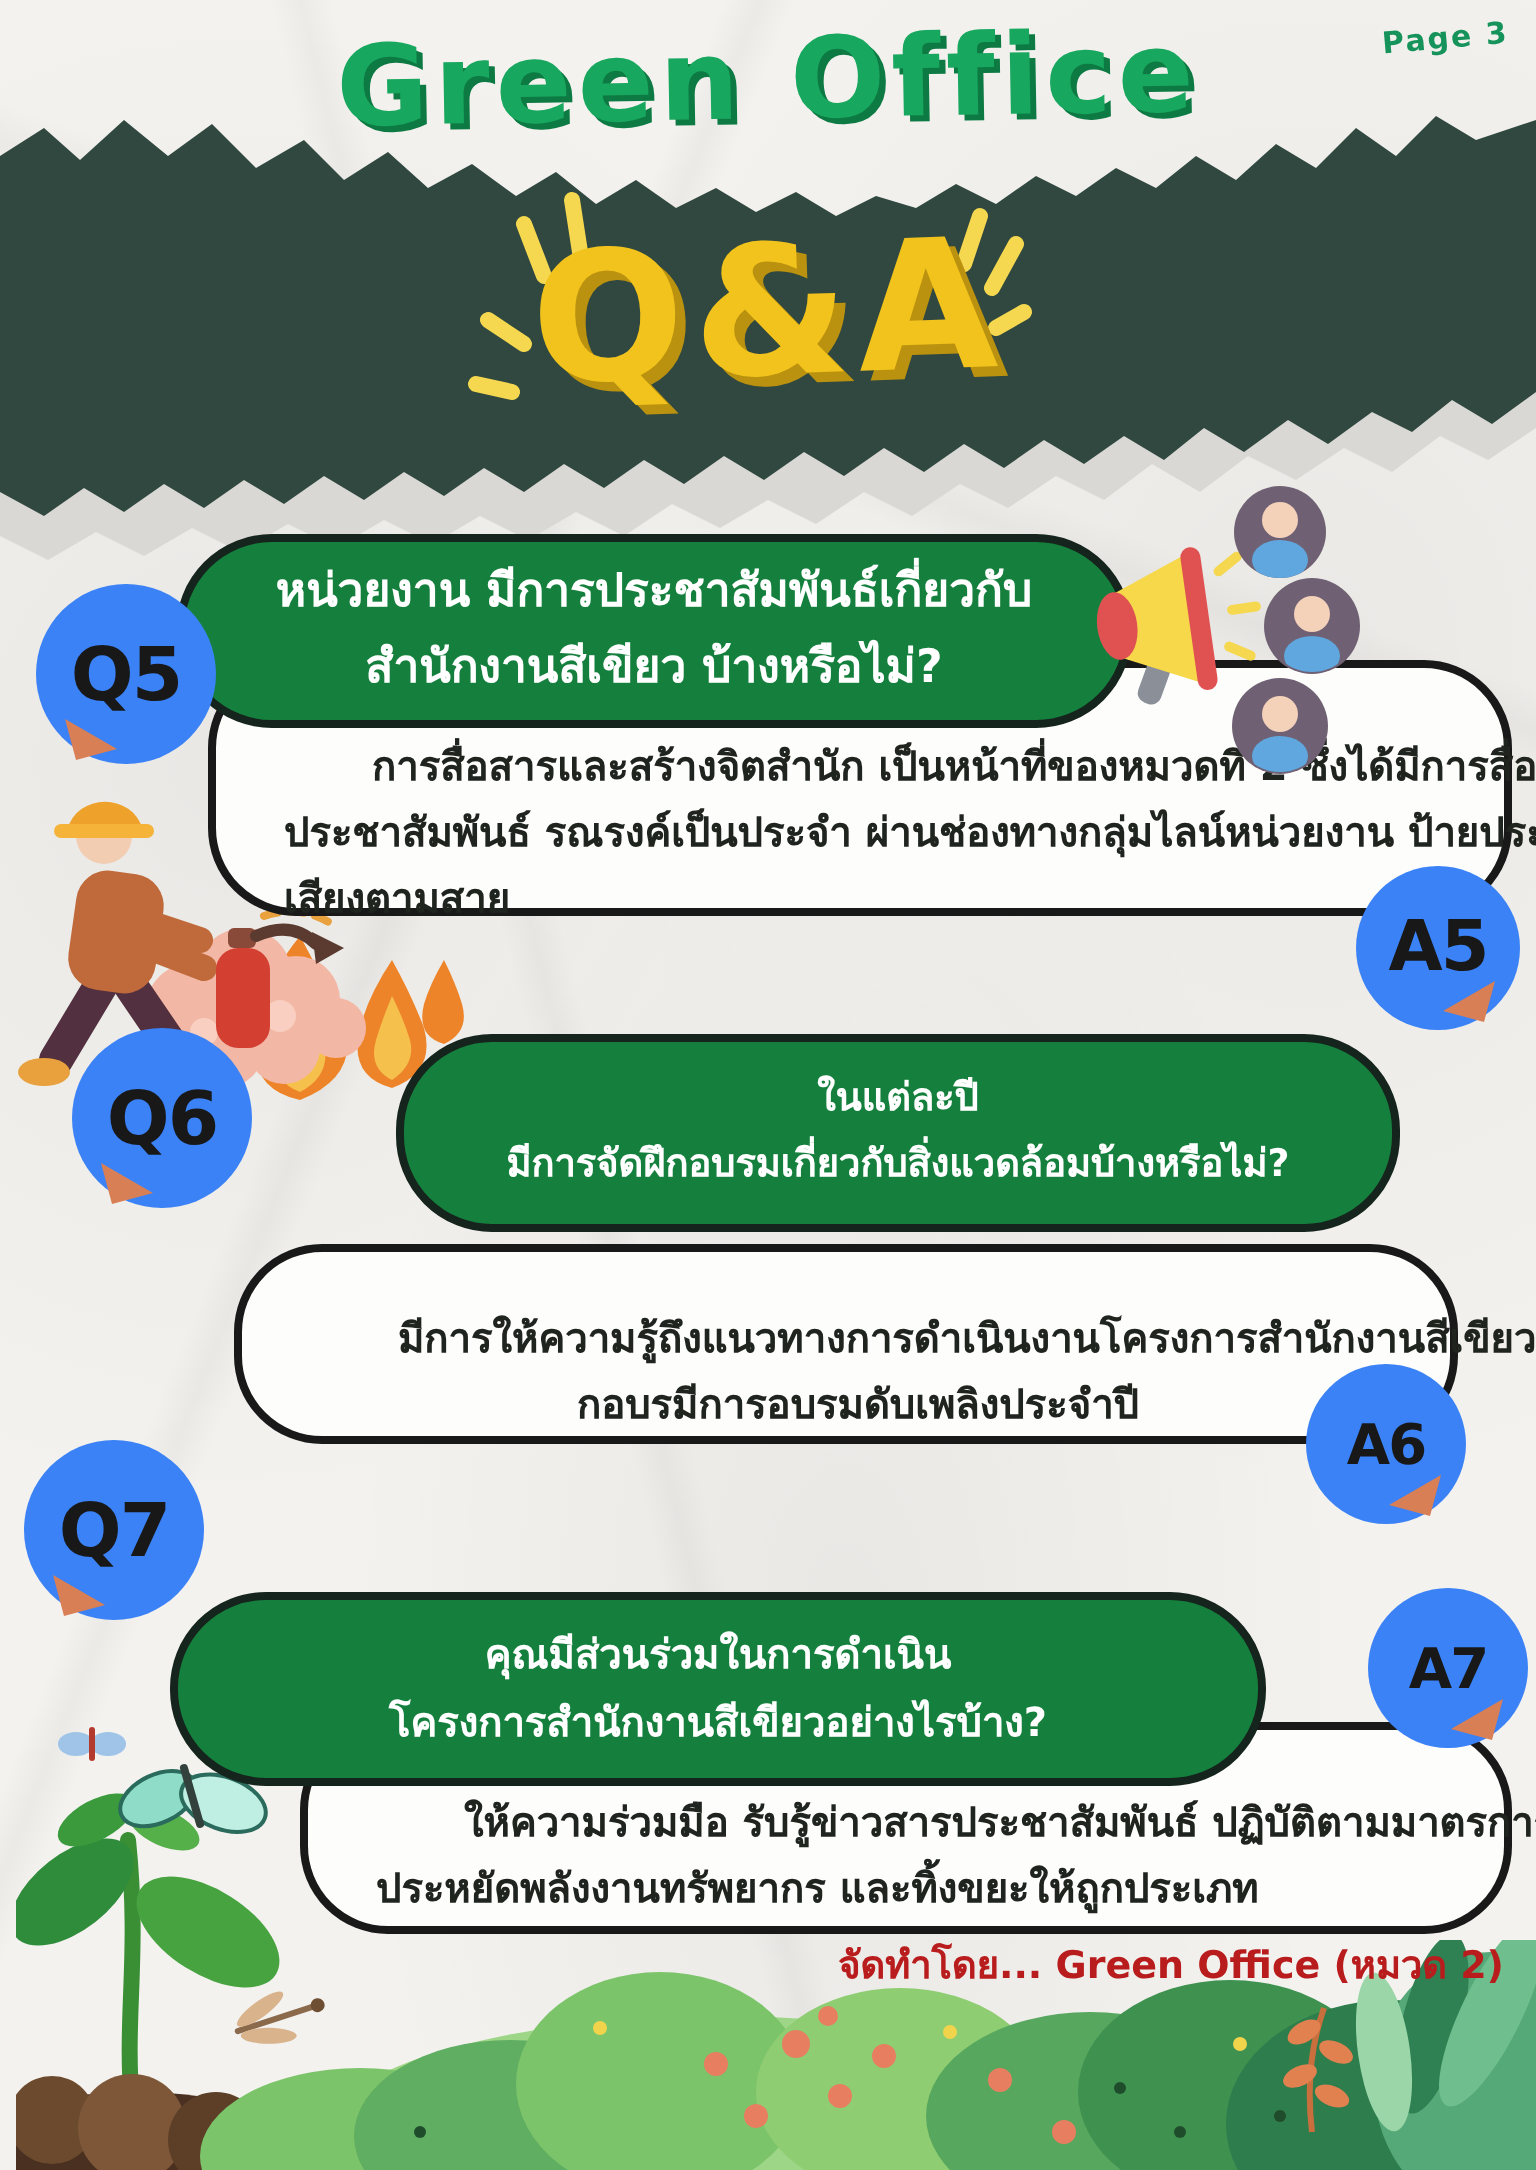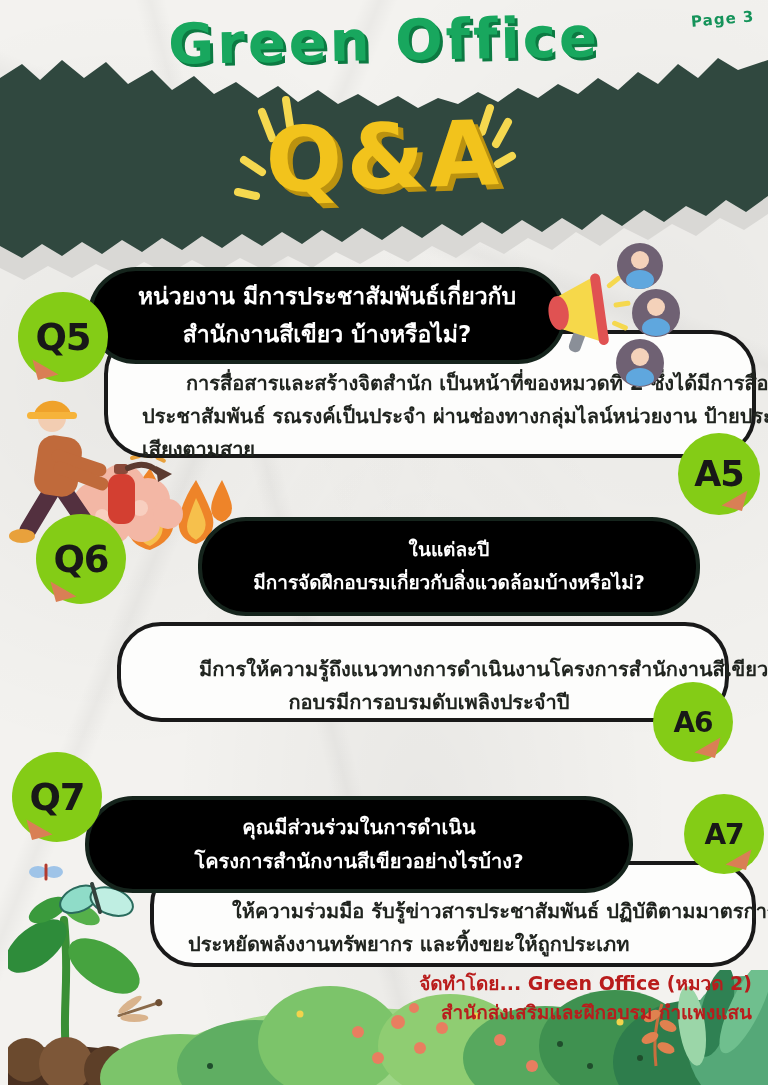--- a/index.html
+++ b/index.html
@@ -28,34 +28,34 @@
     position:absolute;top:8px;left:0;right:0;z-index:6;text-align:center;
     font-size:56px;font-weight:800;color:#18a75e;letter-spacing:3px;
     text-shadow:3px 3px 0 #0c7a42;transform:rotate(-1deg);
   }
   .qa-badge{
     position:absolute;top:104px;left:0;right:0;z-index:6;text-align:center;
     font-size:90px;font-weight:800;color:#f2c31c;letter-spacing:4px;
     text-shadow:5px 5px 0 #bb920f;transform:rotate(-2deg);
   }
   .q-box{
-    position:absolute;z-index:3;background:#000000;border:4px solid #15241c;
+    position:absolute;z-index:3;background:#15803d;border:4px solid #15241c;
     border-radius:48px;color:#ffffff;font-weight:700;text-align:center;
     display:flex;flex-direction:column;justify-content:center;gap:7px;
     font-size:23px;line-height:1.35;box-sizing:border-box;padding:6px 18px;
   }
   .a-box{
     position:absolute;z-index:2;background:#fdfdfc;border:4px solid #191919;
     border-radius:44px;color:#20241f;font-weight:700;font-size:20px;
     box-sizing:border-box;
   }
   .a-line{white-space:nowrap;line-height:33px;}
   .a-indent{text-indent:44px;}
   .bubble{
-    position:absolute;z-index:4;background:#84cc16;border-radius:50%;
+    position:absolute;z-index:4;background:#3b82f6;border-radius:50%;
     display:flex;align-items:center;justify-content:center;
     font-weight:800;font-size:37px;color:#181818;letter-spacing:-1px;
   }
   .bubble::after{
     content:'';position:absolute;width:0;height:0;border:15px solid transparent;
     border-top-color:#d97f55;
   }
   .tail-left::after{left:5px;bottom:-13px;transform:rotate(30deg);}
   .tail-right::after{right:3px;bottom:-11px;transform:rotate(-30deg);}
   .footer{
@@ -222,21 +222,21 @@
   <div class="a-box" style="left:150px;top:861px;width:606px;height:106px;padding:30px 22px 0 34px;">
     <div class="a-line a-indent">ให้ความร่วมมือ รับรู้ข่าวสารประชาสัมพันธ์ ปฏิบัติตามมาตรการ</div>
     <div class="a-line">ประหยัดพลังงานทรัพยากร และทิ้งขยะให้ถูกประเภท</div>
   </div>
 
   <div class="q-box" style="left:85px;top:796px;width:548px;height:97px;font-size:20px;">
     <div>คุณมีส่วนร่วมในการดำเนิน</div>
     <div>โครงการสำนักงานสีเขียวอย่างไรบ้าง?</div>
   </div>
 
-  <div class="bubble tail-left" style="left:12px;top:752px;width:90px;height:90px;">
+  <div class="bubble tail-left" style="left:12px;top:720px;width:90px;height:90px;">
     <span>Q7</span>
   </div>
 
   <div class="bubble tail-right" style="left:684px;top:794px;width:80px;height:80px;font-size:28px;">
     <span>A7</span>
   </div>
 
   <svg class="layer" style="left:8px;top:858px;z-index:1" width="200" height="227" viewBox="0 0 200 227">
     <path d="M58,195 C54,150 62,120 56,62" stroke="#3a8f35" stroke-width="8" fill="none" stroke-linecap="round"></path>
     <ellipse cx="28" cy="88" rx="36" ry="19" fill="#2e8c3a" transform="rotate(-38 28 88)"></ellipse>
@@ -308,16 +308,15 @@
     <g fill="#1f4d2c">
       <circle cx="560" cy="74" r="3"></circle>
         <circle cx="590" cy="96" r="3"></circle>
         <circle cx="640" cy="88" r="3"></circle>
       <circle cx="210" cy="96" r="3"></circle>
     </g>
   </svg>
 
   <div class="footer">
     <div>จัดทำโดย... Green Office (หมวด 2)</div>
-    <div>สำนักส่งเสริมและฝึกอบรม กำแพงแสน</div>
   </div>
 
 </div>
 
 </body></html>

